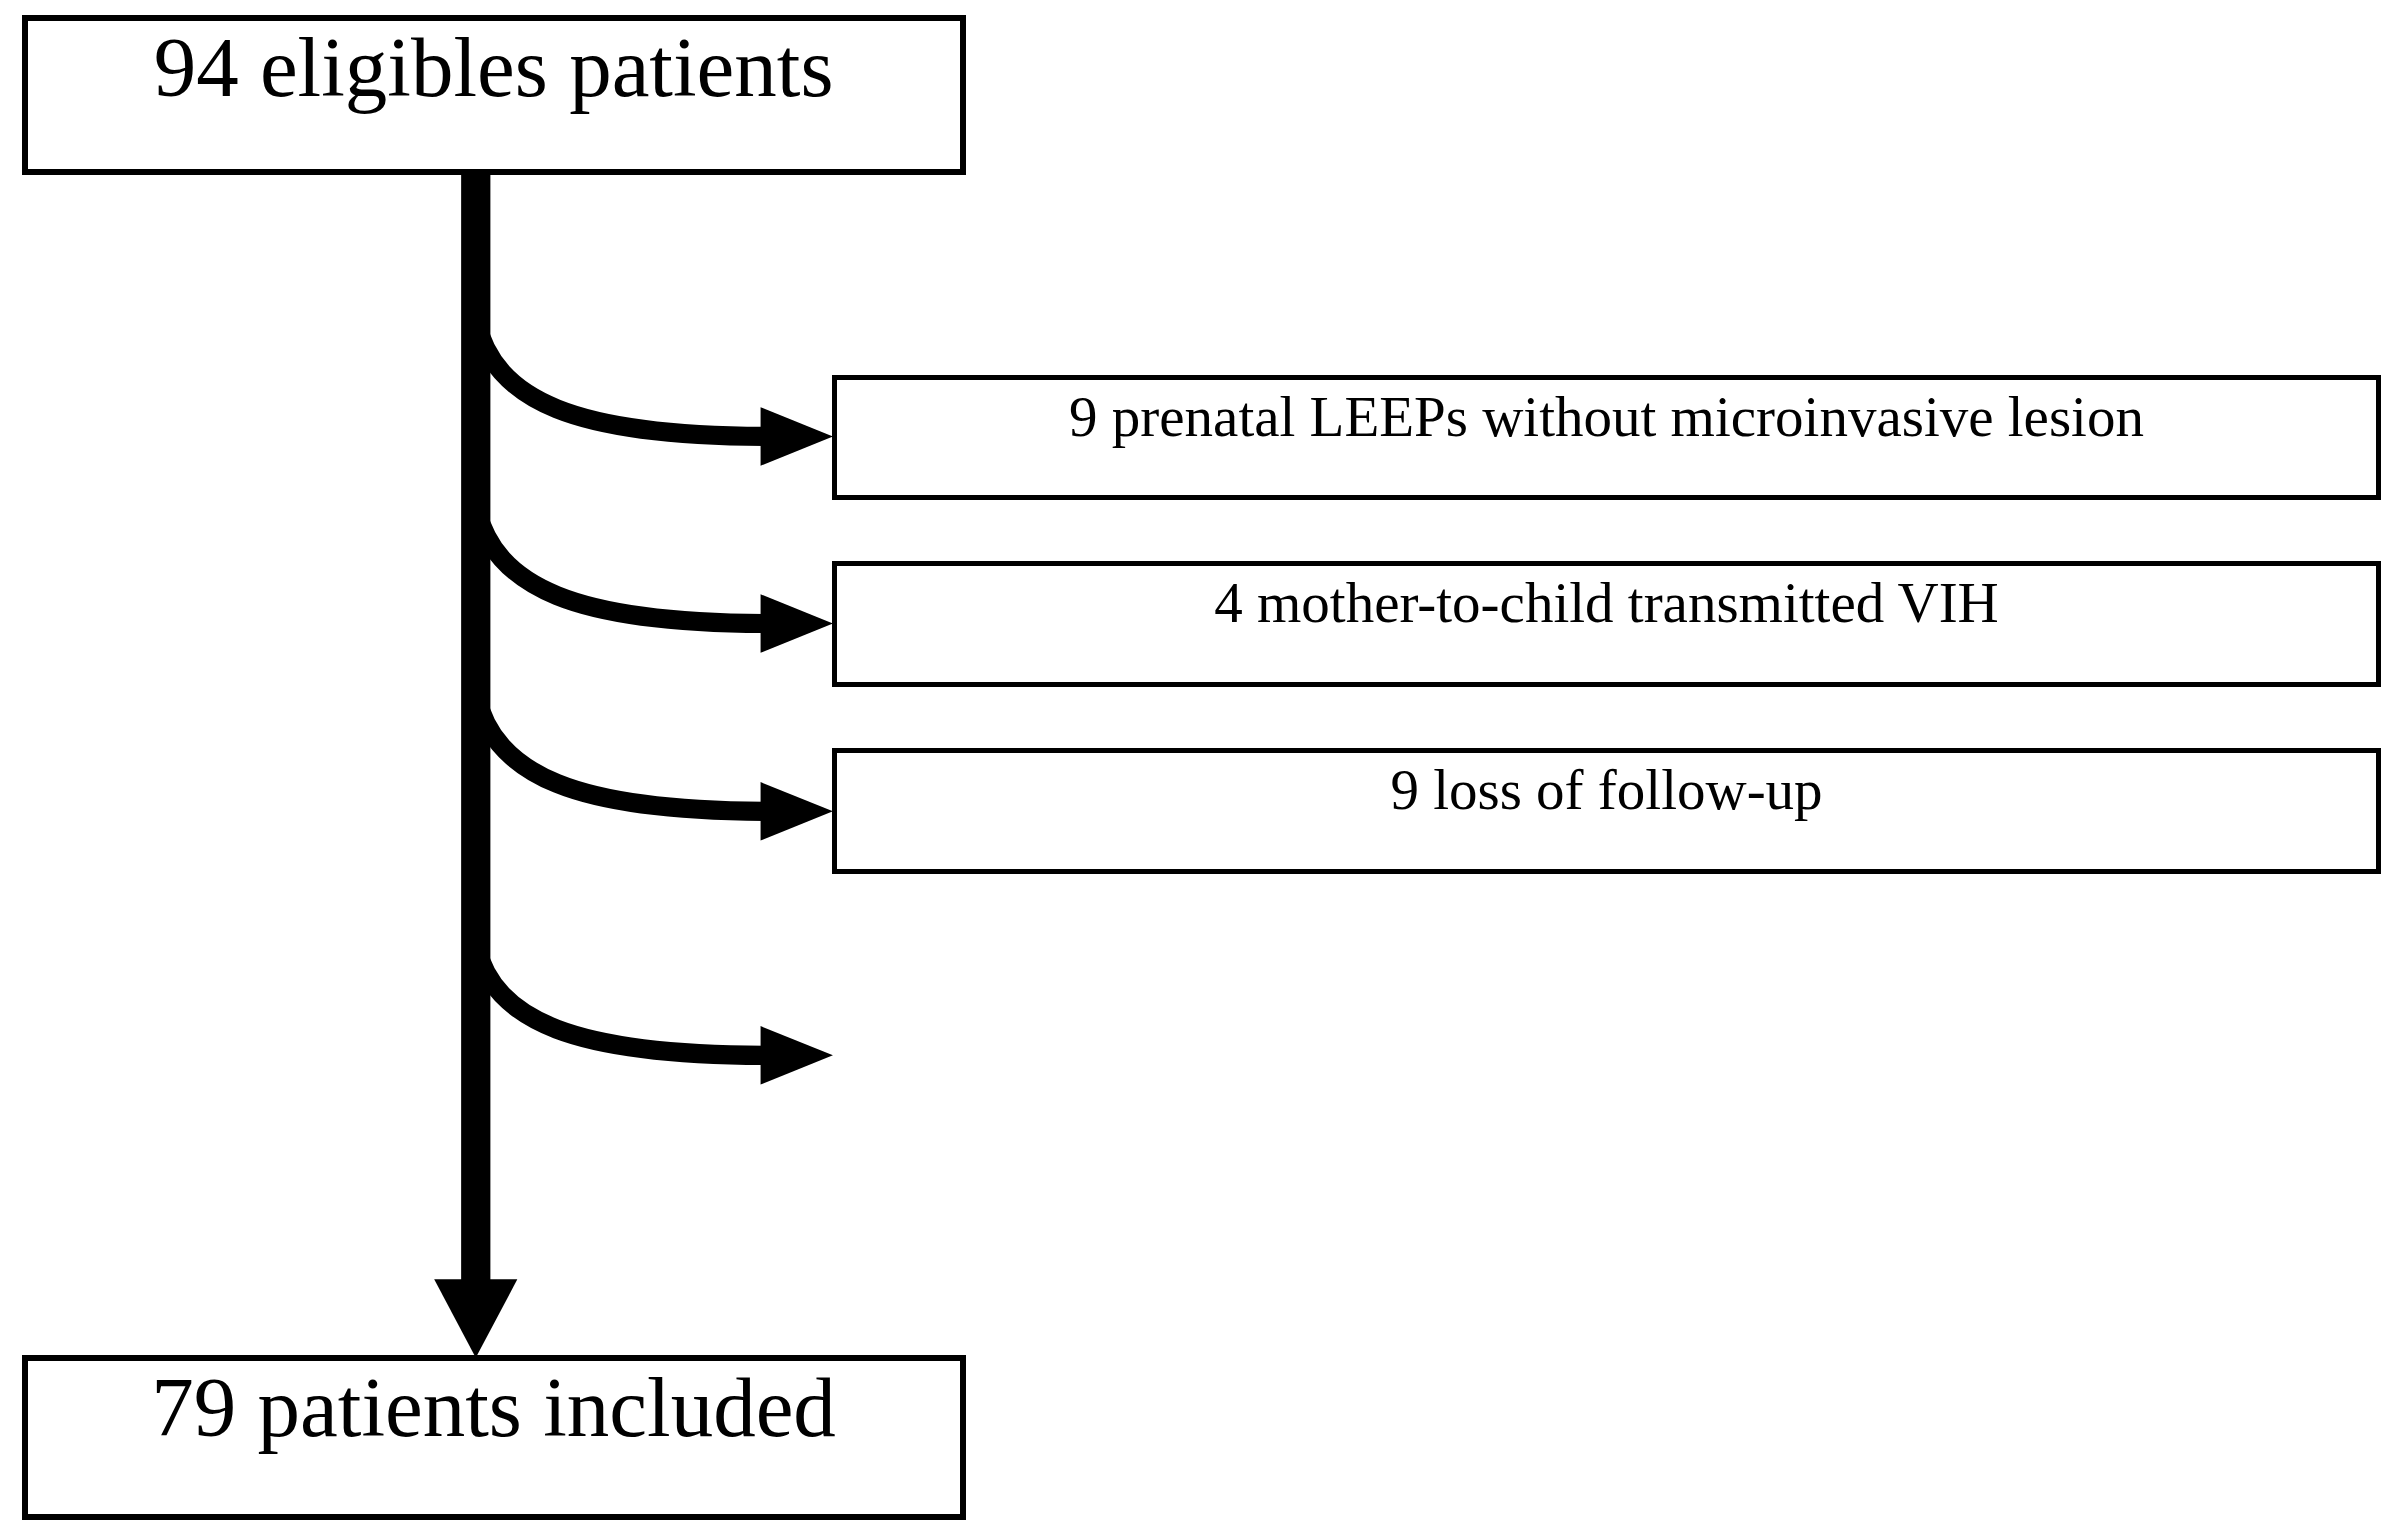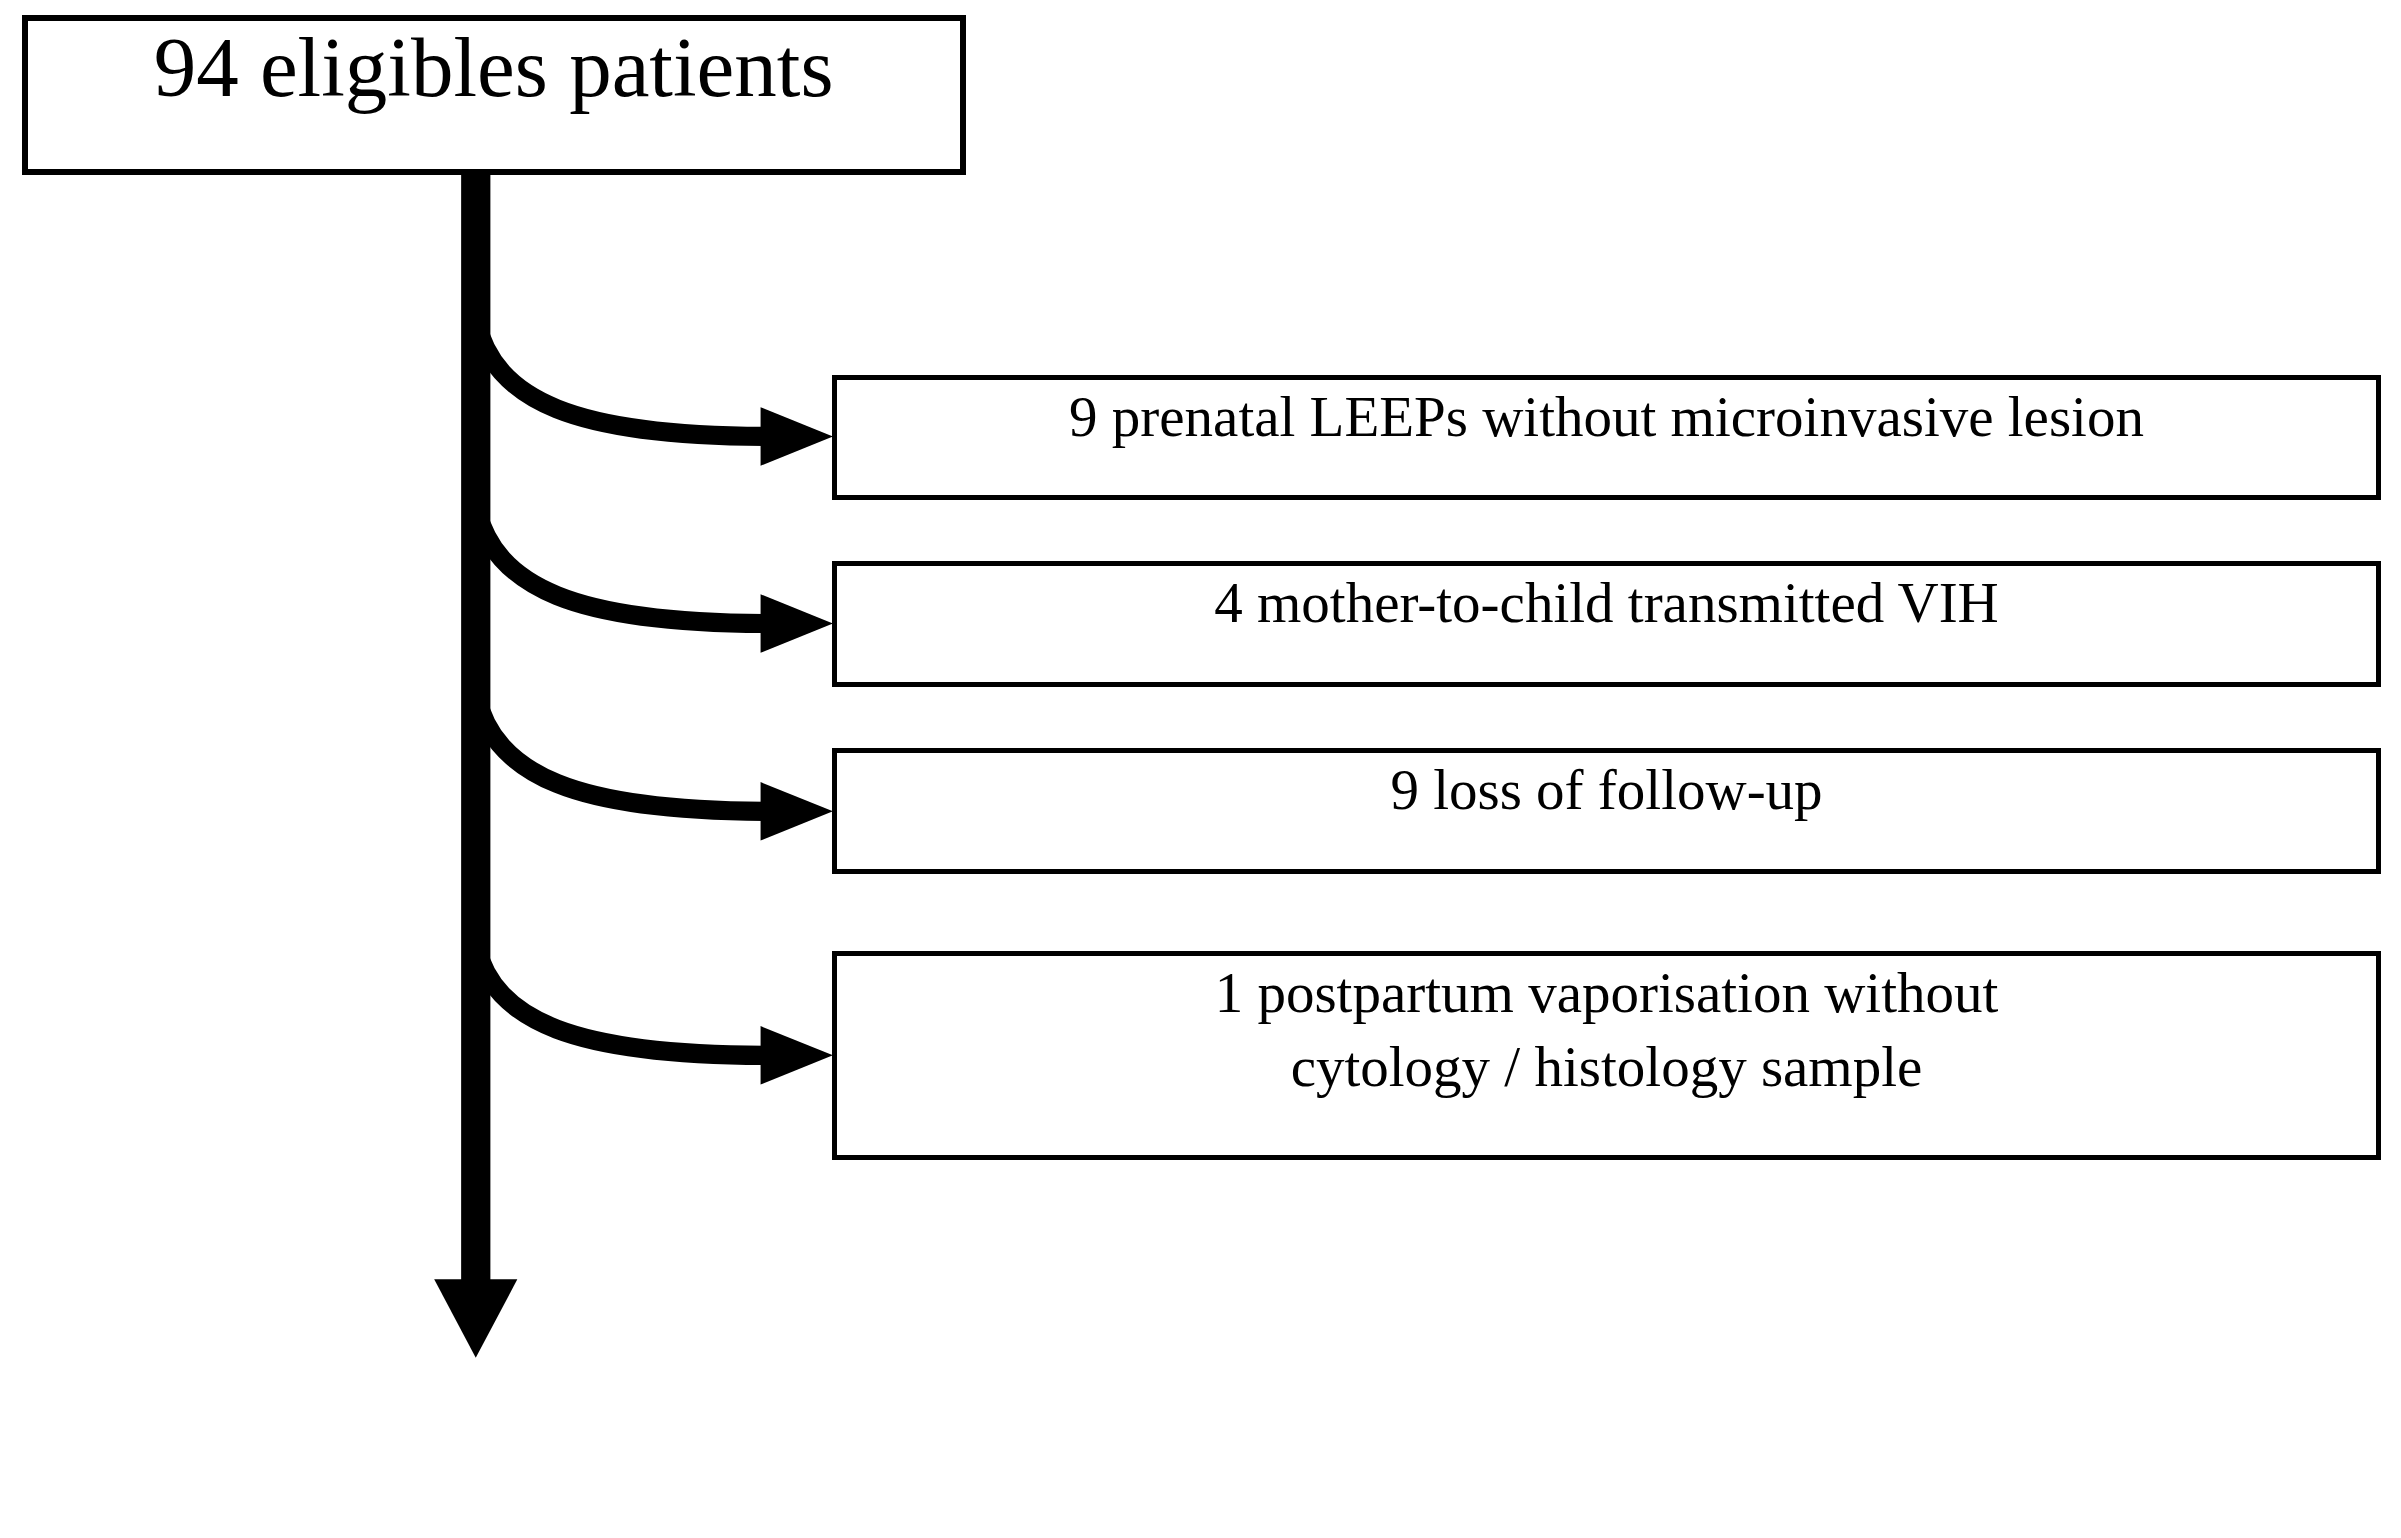--- a/index.html
+++ b/index.html
@@ -104,20 +104,19 @@
   <div class="box box-side box-side-2">
     <span class="line">4 mother-to-child transmitted VIH</span>
 
   </div>
 
   <div class="box box-side box-side-3">
     <span class="line">9 loss of follow-up</span>
 
   </div>
 
-  <div class="box box-side box-side-4">
-    <span class="line">1 postpartum vaporisation without</span>
-    <span class="line">cytology / histology sample</span>
+
+  <div class="box box-main box-end">
+    <span class="line">79 patients included</span>
   </div>
-
 
 </div>
 
 
 </body></html>

